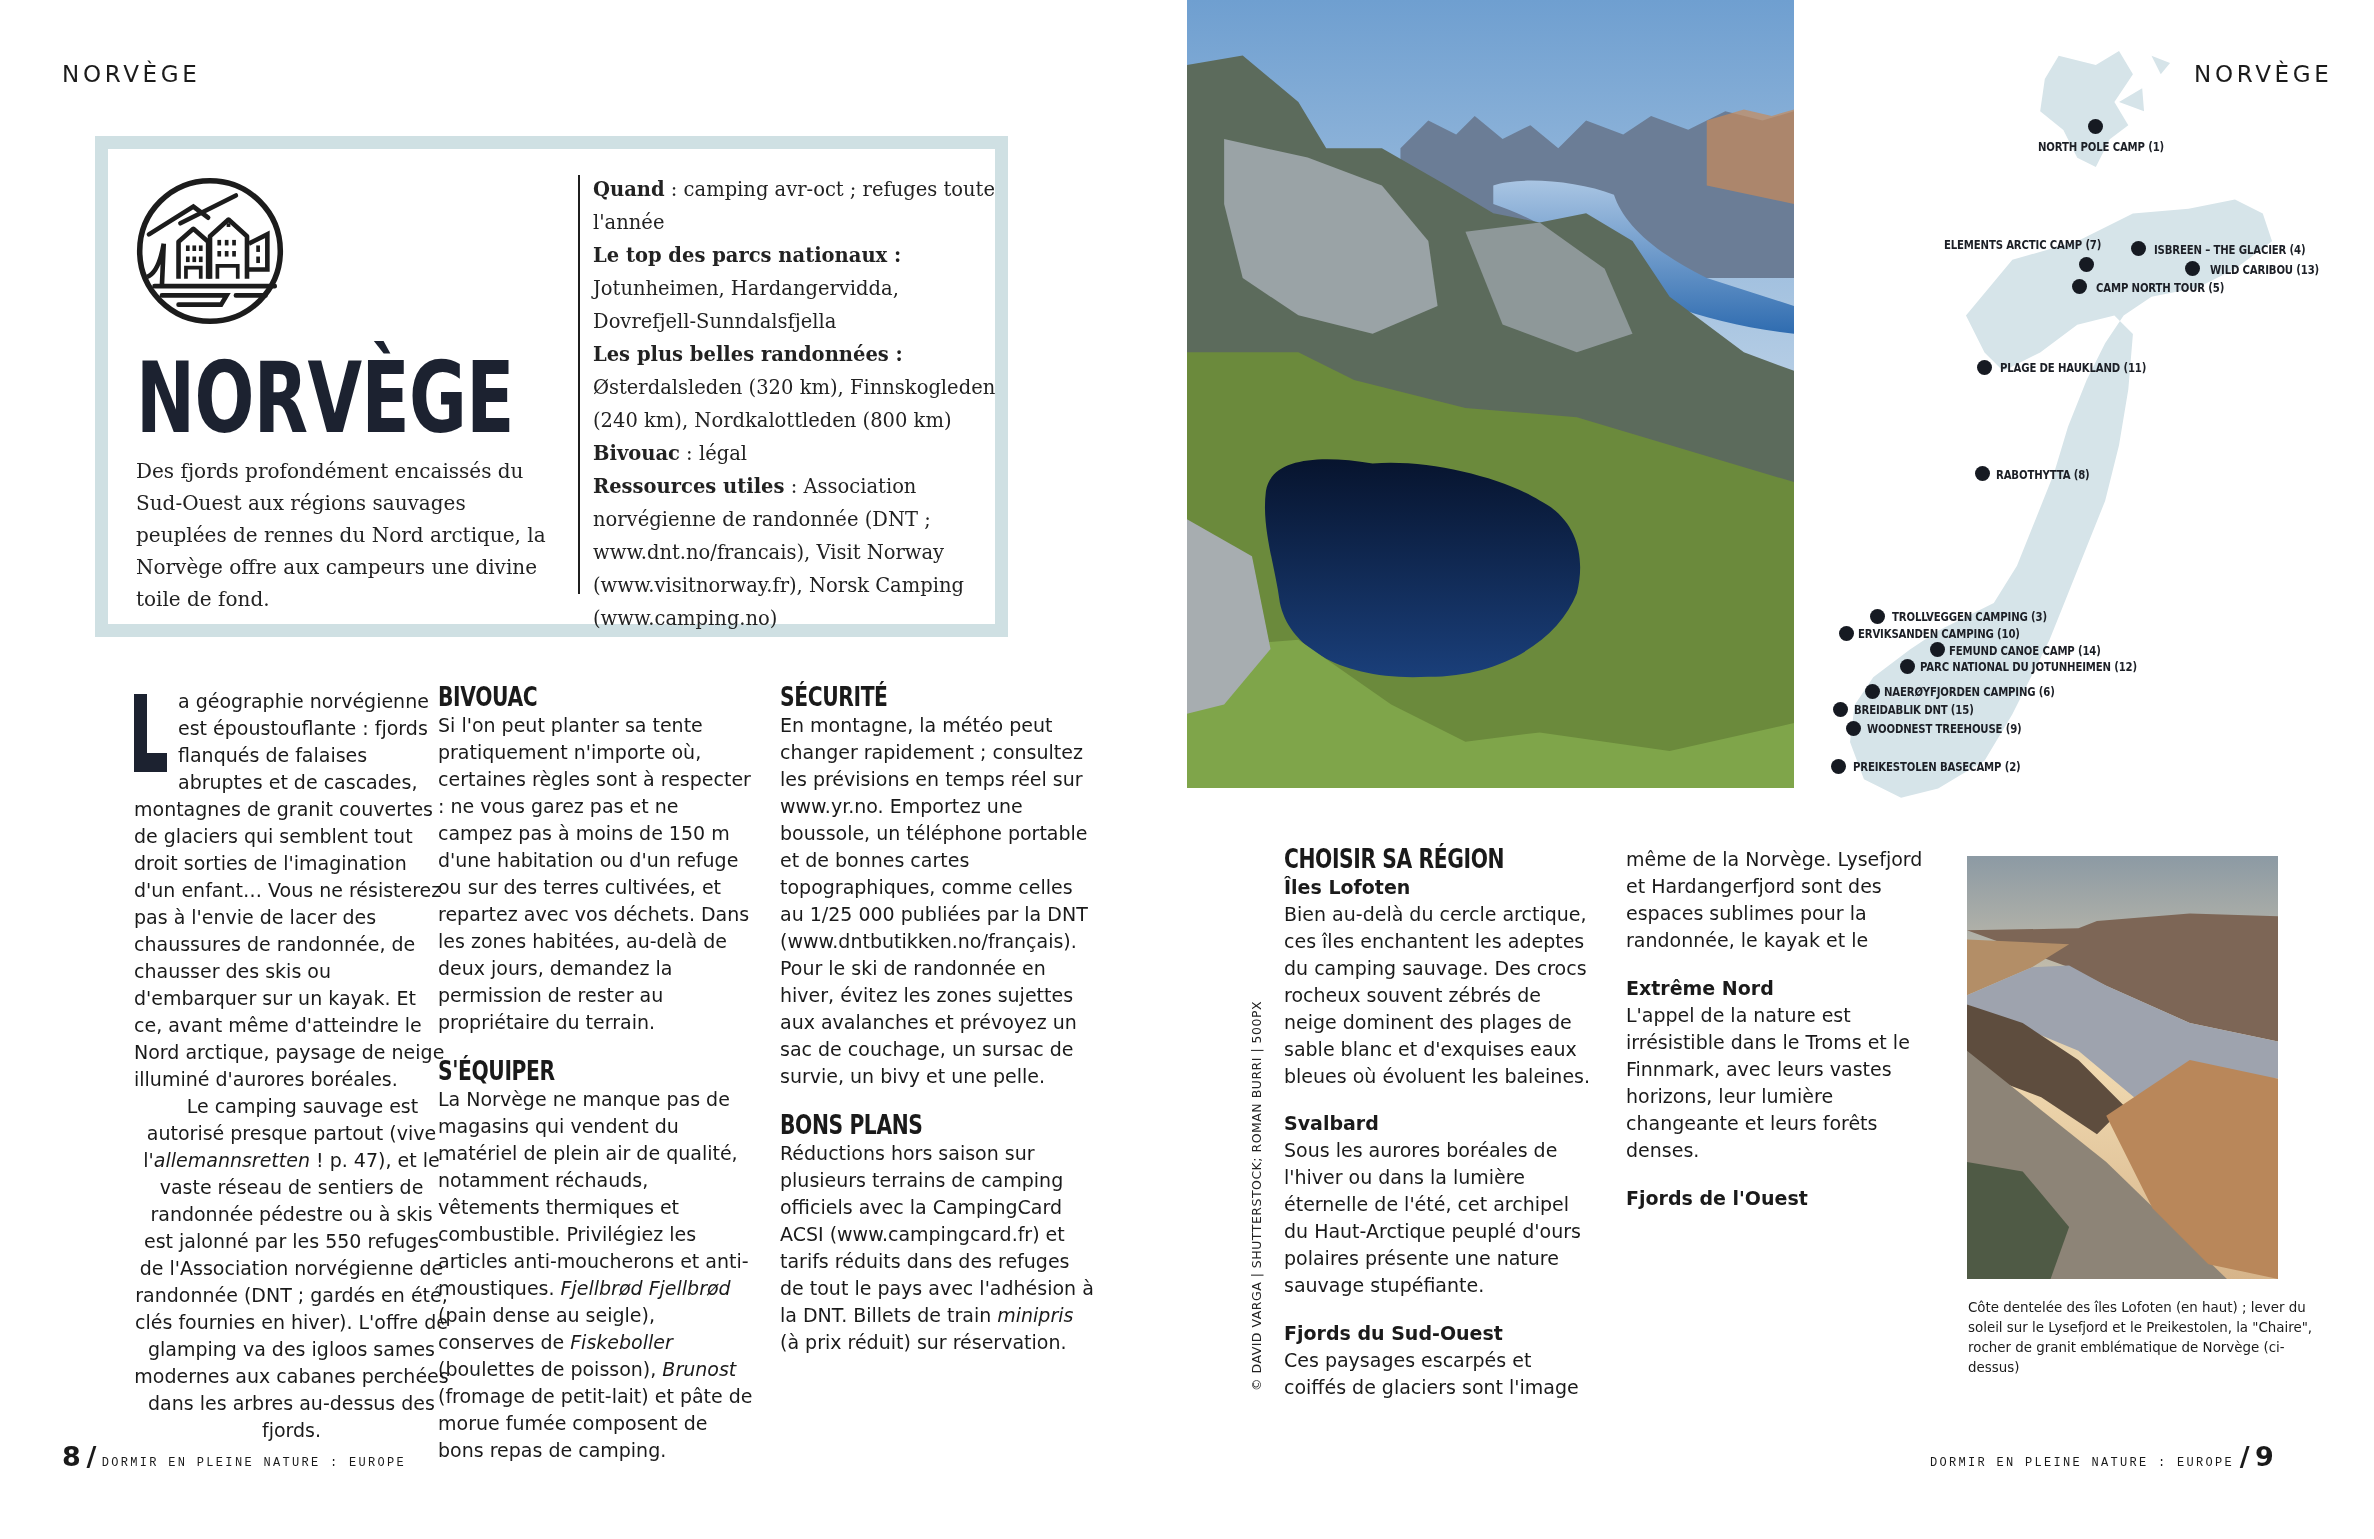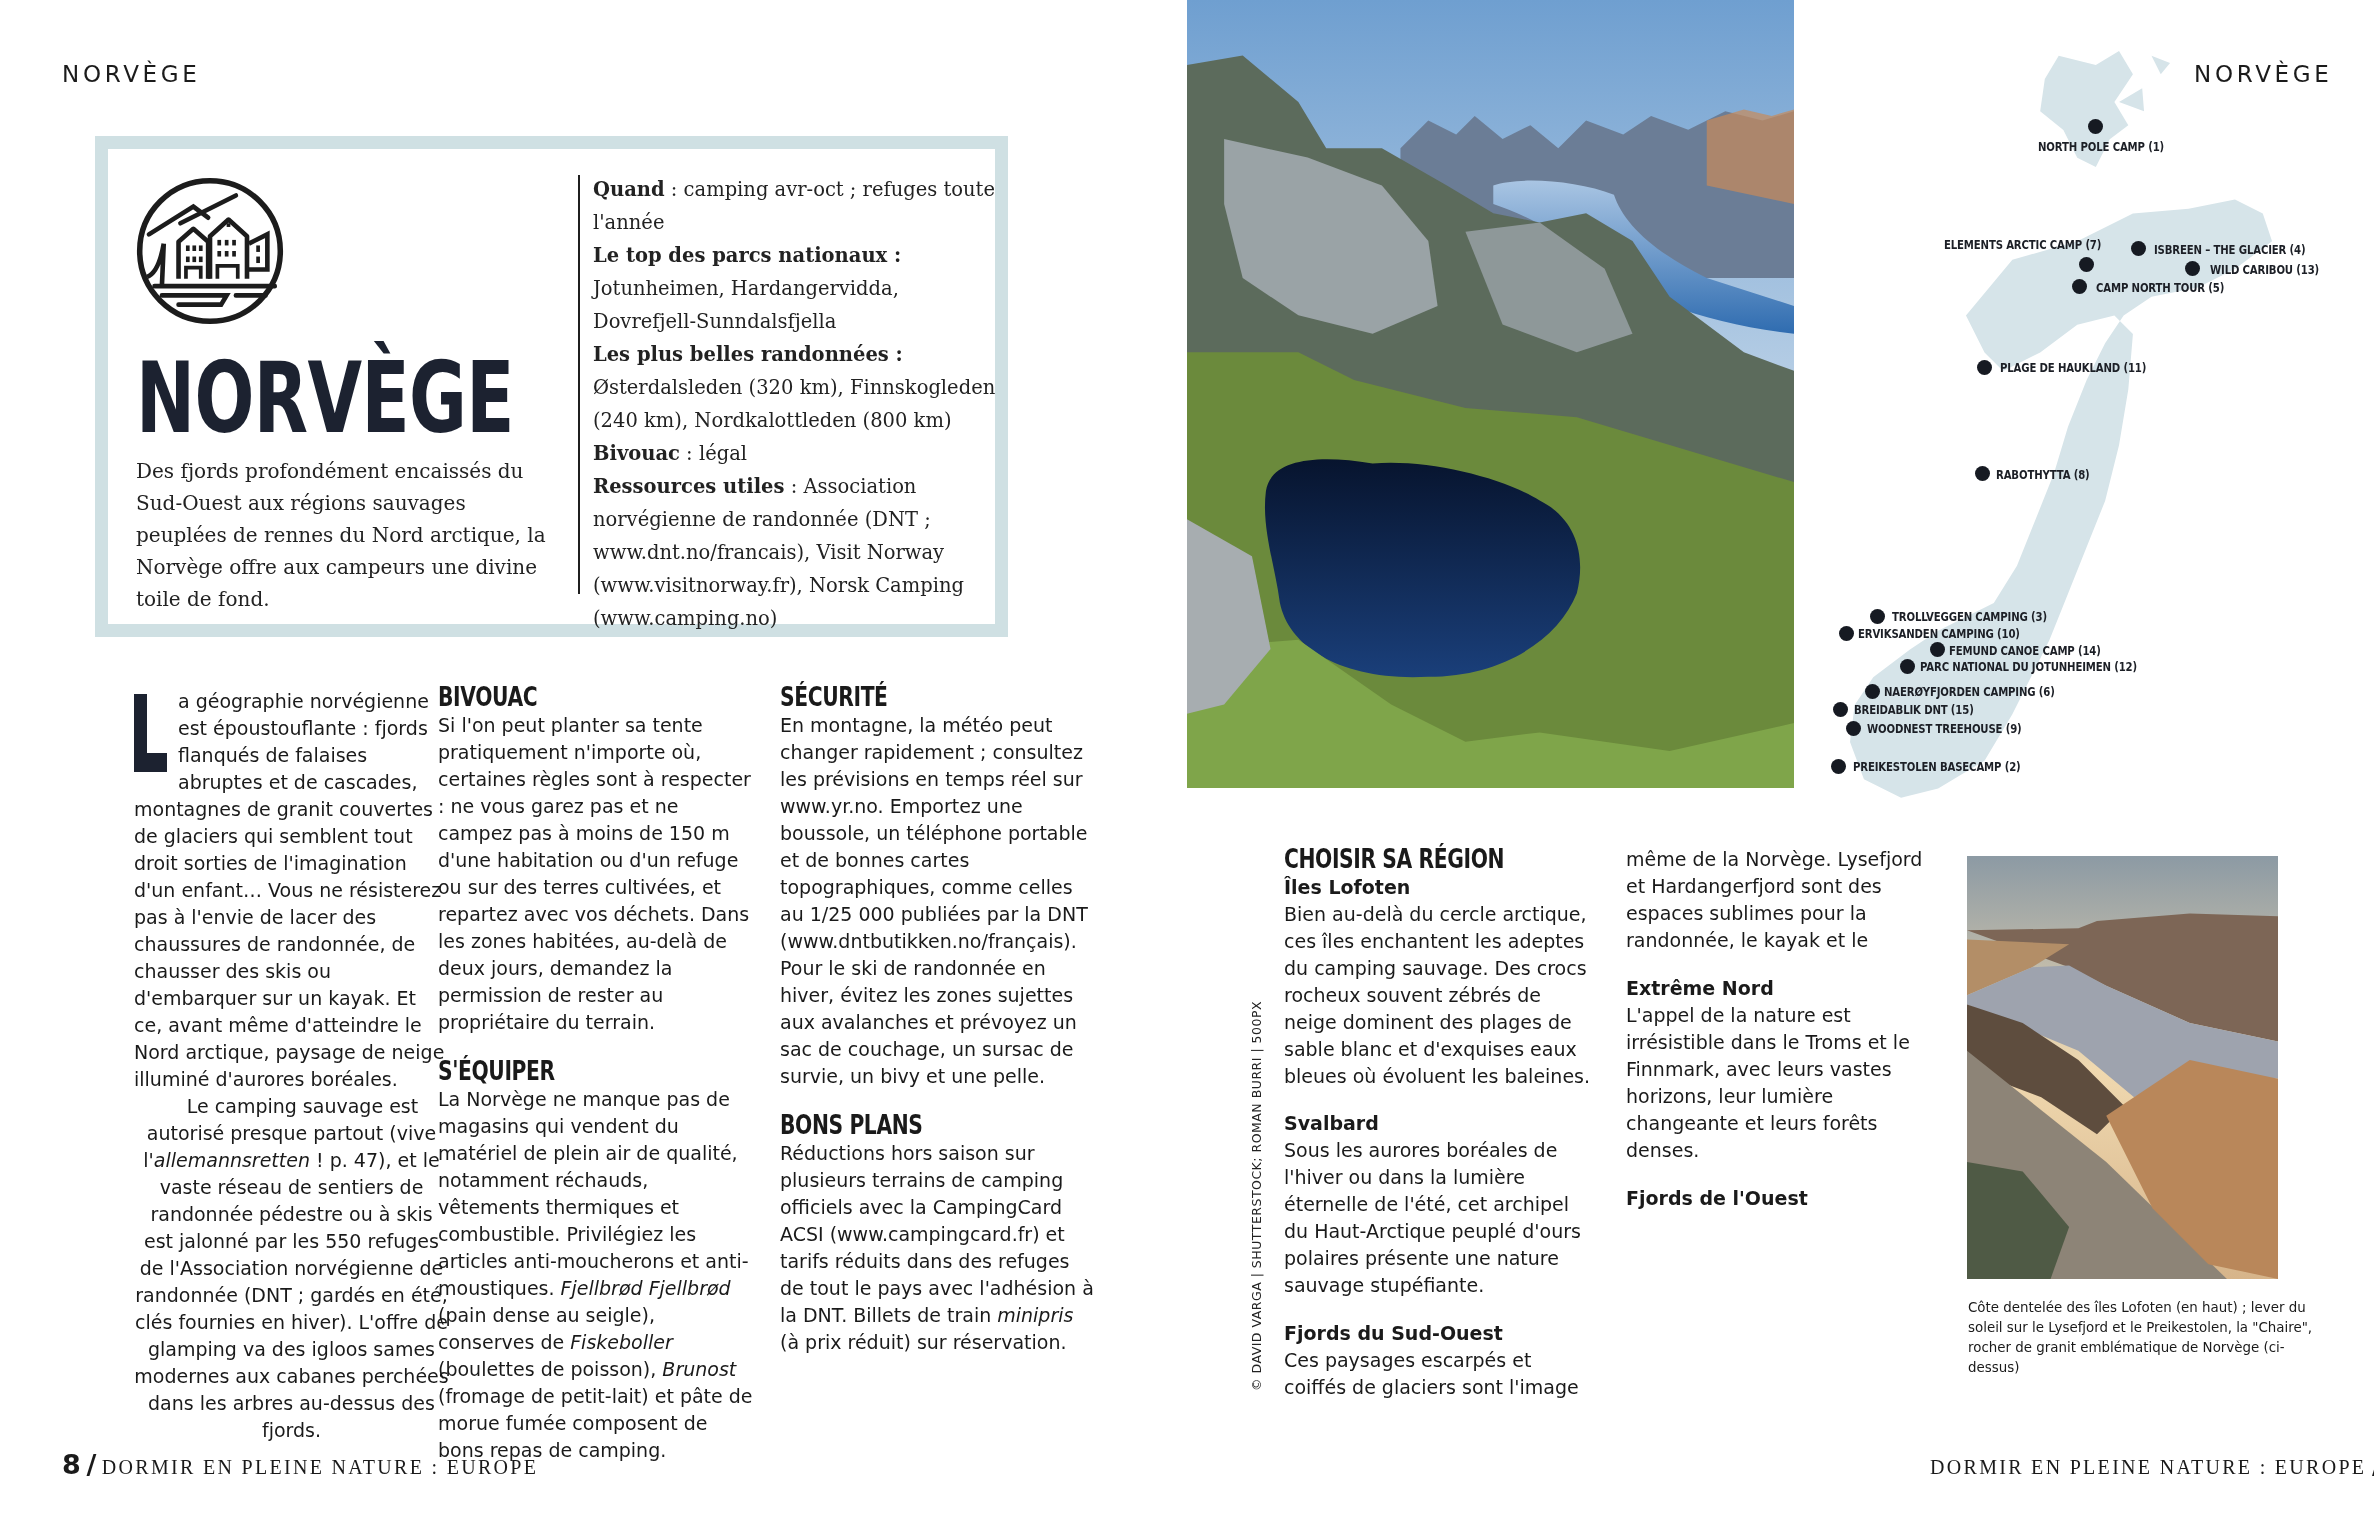--- a/index.html
+++ b/index.html
@@ -36,21 +36,21 @@
 
   .credit { left: 1249px; top: 1391px; font-family: "DejaVu Sans", sans-serif; font-size: 12.5px; letter-spacing: 0.5px; color: #222; transform: rotate(-90deg); transform-origin: left top; white-space: nowrap; }
 
   .caption { left: 1968px; top: 1298px; width: 352px; font-family: "DejaVu Sans", sans-serif; font-size: 13.4px; line-height: 20px; color: #1a1a1a; }
 
   
   .map { left: 1799px; top: 37px; width: 538px; height: 798px; }
   .map-label { position: absolute; font-family: "DejaVu Sans", sans-serif; font-weight: bold; font-size: 13px; letter-spacing: -0.2px; color: #1c1f26; white-space: nowrap; transform: scaleX(0.78); transform-origin: left center; }
   .map-dot { position: absolute; width: 15px; height: 15px; border-radius: 50%; background: #161a22; }
 
-  .footer { font-family: Liberation Serif, serif; font-size: 20px; letter-spacing: 2.3px; color: #1a1a1a; white-space: nowrap; margin-top: 15px; }
+  .footer { font-family: Liberation Mono, monospace; font-size: 12px; letter-spacing: 2.3px; color: #1a1a1a; white-space: nowrap; margin-top: 15px; }
   .folio { font-family: "DejaVu Sans", sans-serif; font-weight: bold; font-size: 27px; color: #1a1a1a; }
 </style>
 </head>
 <body>
 
 <div class="abs running-head" style="left:62px; top:61px;">NORVÈGE</div>
 
 <div class="abs infobox">
   <div class="infobox-inner">
     <svg class="emblem" viewBox="0 0 160 160">

